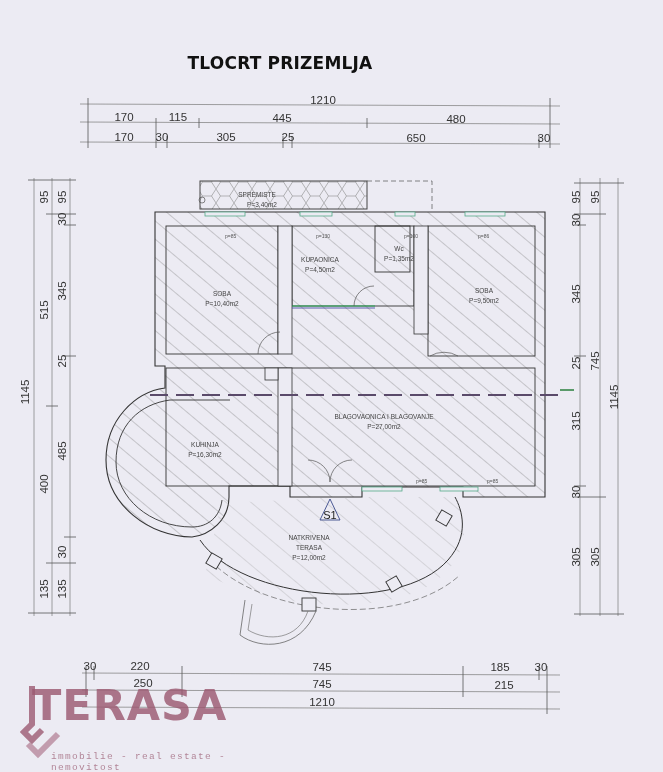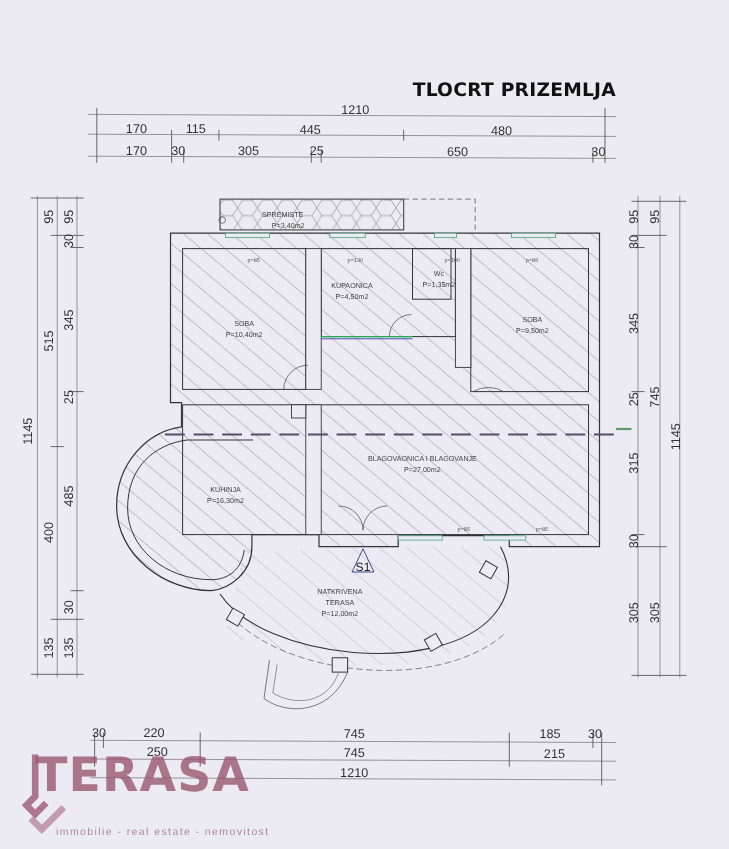--- a/index.html
+++ b/index.html
@@ -1,24 +1,24 @@
 <!DOCTYPE html>
 <html><head>
 <meta charset="utf-8">
 <style>
   html, body { margin:0; padding:0; }
   body { width:663px; height:772px; background:#ecebf3; overflow:hidden; position:relative; font-family:"Liberation Sans", sans-serif; }
-  .title { position:absolute; top:72px; left:0; width:560px; text-align:right; font-family:"DejaVu Sans", sans-serif; font-weight:bold; font-size:17px; color:#111; letter-spacing:0.2px; }
+  .title { position:absolute; top:53px; left:0; width:560px; text-align:center; font-family:"DejaVu Sans", sans-serif; font-weight:bold; font-size:17px; color:#111; letter-spacing:0.2px; }
   svg.plan { position:absolute; left:0; top:0; }
   .dim text, .dimtxt { font-family:"Liberation Sans", sans-serif; font-size:11.5px; fill:#333; }
   .room-label { font-family:"Liberation Sans", sans-serif; font-size:6.5px; fill:#444; }
   .logo { position:absolute; left:20px; top:680px; width:230px; height:92px; }
   .logo .brand { position:absolute; left:12px; top:0; font-family:"DejaVu Sans", sans-serif; font-size:43px; font-weight:bold; color:#9c5a72; opacity:0.82; letter-spacing:1px; }
   .logo .sub { position:absolute; left:42px; top:49px; font-family:"DejaVu Sans", sans-serif; font-size:17px; color:#9c5a72; opacity:0.82; letter-spacing:7px; }
-  .logo .tag { position:absolute; left:31px; top:71px; font-family:Liberation Sans, sans-serif; font-size:9.5px; color:#a87488; opacity:0.85; letter-spacing:1.3px; }
+  .logo .tag { position:absolute; left:31px; top:71px; font-family:Liberation Mono, monospace; font-size:9.5px; color:#a87488; opacity:0.85; letter-spacing:1.3px; }
   .logo .mark { position:absolute; left:0; top:0; }
 </style>
 </head>
 <body>
 
 <div class="title">TLOCRT PRIZEMLJA</div>
 
 <svg class="plan" width="663" height="772" viewBox="0 0 663 772">
   <defs>
     <pattern id="hatch" patternUnits="userSpaceOnUse" width="14" height="14" patternTransform="rotate(-50)">

